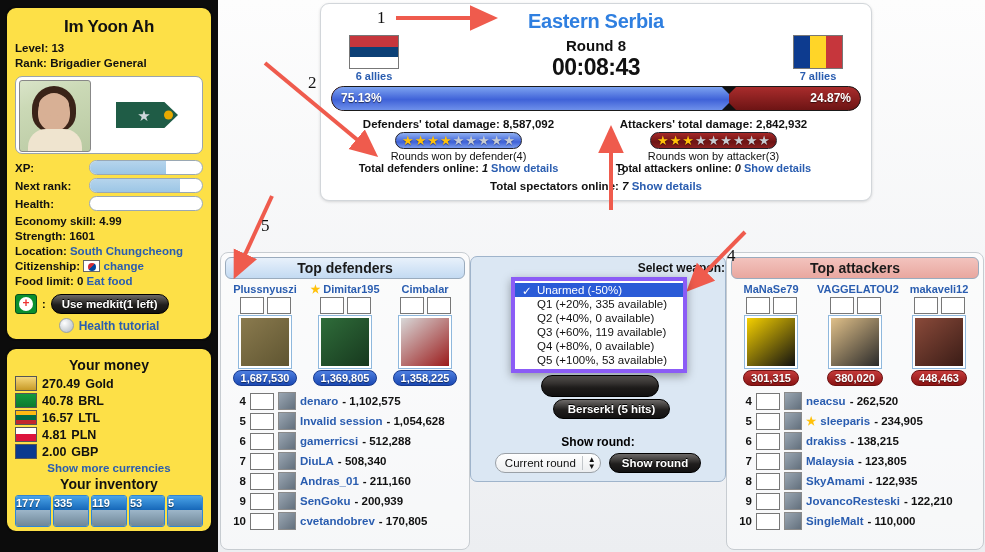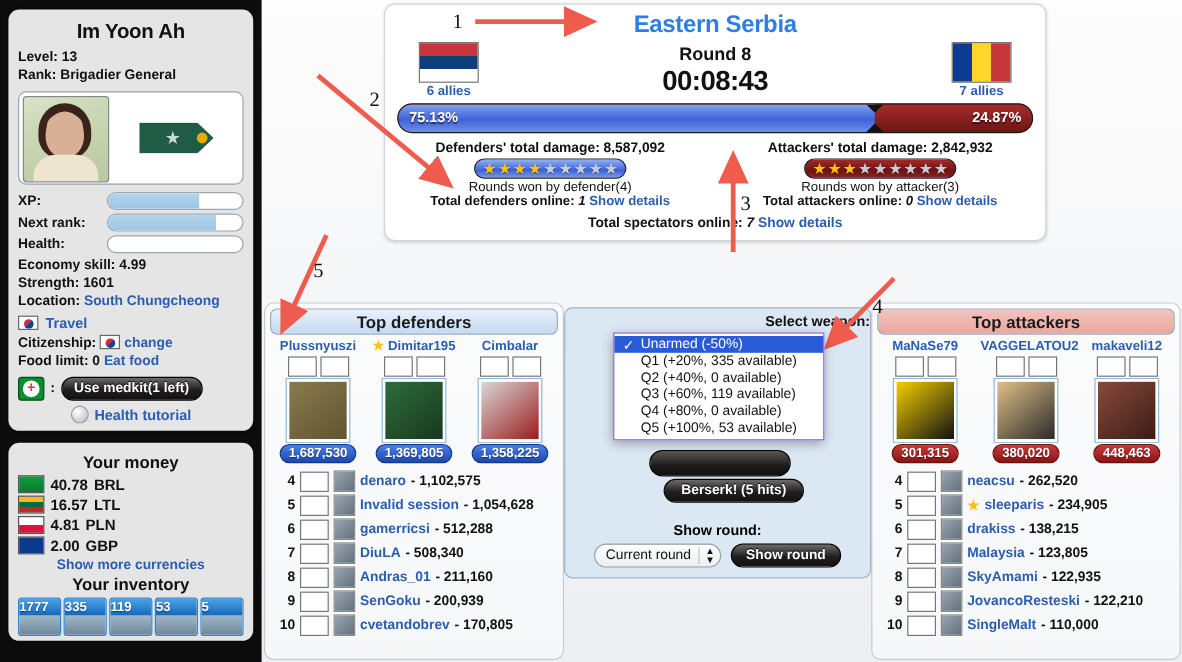--- a/index.html
+++ b/index.html
@@ -7,21 +7,21 @@
     width: 985px; height: 552px;
     font-family: "Liberation Sans", sans-serif;
     background: #ffffff;
     overflow: hidden;
     position: relative;
   }
   .page { position: absolute; inset: 0; background: linear-gradient(180deg,#fdfdfd 0%,#f3f4f6 60%,#eceef1 100%); }
 
   
   .sidebar { position: absolute; left: 0; top: 0; width: 218px; height: 552px; background: #0c0c0c; padding: 6px 5px; }
-  .panel { background: #e5e5e5; border: 2px solid #0a0a0a; border-radius: 11px; padding: 6px 8px; margin-bottom: 6px; }
+  .panel { background: #fde047; border: 2px solid #0a0a0a; border-radius: 11px; padding: 6px 8px; margin-bottom: 6px; }
   .pname { text-align: center; font-size: 17px; font-weight: bold; color: #111; letter-spacing: -.2px; margin: 3px 0 4px; }
   .prow { font-size: 11.5px; font-weight: bold; color: #111; line-height: 15px; }
   .avatar-box { background: #fff; border: 1px solid #9aa4ad; border-radius: 7px; padding: 3px; display: flex; gap: 4px; margin: 5px 0 6px; height: 78px; }
   .avatar { width: 72px; height: 72px; border: 1px solid #888; border-radius: 3px;
     background: linear-gradient(160deg,#d9e4c8 0%,#cbd9b6 30%,#b9c9a2 100%); position: relative; overflow: hidden; }
   .av-face { position: absolute; left: 18px; top: 12px; width: 32px; height: 38px; border-radius: 50% 50% 45% 45%; background: #d8b095; }
   .av-hair { position: absolute; left: 12px; top: 5px; width: 44px; height: 46px; border-radius: 50% 50% 40% 40%; background: #3a2318; }
   .av-hair2 { position: absolute; left: 19px; top: 13px; width: 30px; height: 22px; border-radius: 50% 50% 40% 40%; background: #d8b095; }
   .av-body { position: absolute; left: 8px; bottom: 0; width: 54px; height: 22px; background: #efe4cf; border-radius: 18px 18px 0 0; }
   .rank-ins { flex: 1; display: flex; align-items: center; justify-content: center; }
@@ -72,21 +72,21 @@
   .progress { position: relative; height: 25px; border-radius: 13px; border: 1px solid #1a1a1a;
     background: #8b1c1c; overflow: hidden; margin-top: 4px;
     background-image: linear-gradient(180deg,#a92c2c,#6d1414); }
   .progress .left { position: absolute; left: 0; top: 0; bottom: 0;
     background: linear-gradient(180deg,#7da3f0,#3f62d8 55%,#6e90ea); }
   .progress .pl { position: absolute; left: 9px; top: 4px; font-size: 12px; font-weight: bold; color: #fff; text-shadow: 0 1px 1px rgba(0,0,0,.6); }
   .progress .pr { position: absolute; right: 9px; top: 4px; font-size: 12px; font-weight: bold; color: #fff; text-shadow: 0 1px 1px rgba(0,0,0,.6); }
   .notch-t, .notch-b { position: absolute; width: 0; height: 0; }
   .notch-t { top: 0; border-left: 7px solid transparent; border-right: 7px solid transparent; border-top: 7px solid #111; }
   .notch-b { bottom: 0; border-left: 7px solid transparent; border-right: 7px solid transparent; border-bottom: 7px solid #111; }
-  .dmg-row { display: flex; justify-content: space-between; margin-top: 7px; }
+  .dmg-row { display: flex; justify-content: flex-start; margin-top: 7px; }
   .dmg-col { width: 255px; text-align: center; }
   .dmg-title { font-size: 11.5px; font-weight: bold; color: #111; }
   .stars { display: inline-flex; align-items: center; gap: 1px; border-radius: 9px; padding: 1px 6px; margin: 2px 0 1px; border: 1px solid #20202a; }
   .stars.def { background: linear-gradient(180deg,#8fb0f2,#3f62d8 60%,#7a9cec); }
   .stars.atk { background: linear-gradient(180deg,#a62828,#6d1414 60%,#8e2020); }
   .stars span { font-size: 13px; line-height: 13px; }
   .st-on { color: #ffc10a; text-shadow: 0 1px 1px rgba(0,0,0,.4); }
   .st-off { color: #c8ccd2; text-shadow: 0 1px 1px rgba(0,0,0,.3); }
   .dmg-sub { font-size: 11px; color: #111; }
   .dmg-online { font-size: 11px; font-weight: bold; color: #111; }
@@ -113,21 +113,21 @@
   .pod-score { display: inline-block; font-size: 11px; font-weight: bold; color: #fff; padding: 1px 7px; border-radius: 8px; margin-top: 2px; text-shadow: 0 1px 1px rgba(0,0,0,.5); }
   .pod-score.d { background: linear-gradient(180deg,#4e7fe0,#1b49b4); border: 1px solid #16398f; }
   .pod-score.a { background: linear-gradient(180deg,#c33a3a,#8d1414); border: 1px solid #6d1010; }
   .rank-list { margin-top: 5px; }
   .rl-row { display: flex; align-items: center; gap: 4px; font-size: 11.5px; font-weight: bold; color: #111; padding: 1px 0 1px 6px; }
   .rl-n { width: 15px; text-align: right; }
   .rl-av { width: 18px; height: 18px; border: 1px solid #8a8a8a; background: linear-gradient(135deg,#9aa6b2,#63707d); flex: none; }
   .rl-name { color: #2a5db0; }
   .mid-label { text-align: right; font-size: 12px; font-weight: bold; color: #111; }
   .dropdown { position: absolute; left: 40px; top: 20px; width: 176px; background: #fff;
-    border: 1px solid #8b5cf6; box-shadow: 0 3px 9px rgba(0,0,0,.35); padding: 2px 0; z-index: 20; }
+    border: 4px solid #8b5cf6; box-shadow: 0 3px 9px rgba(0,0,0,.35); padding: 2px 0; z-index: 20; }
   .dd-item { font-size: 11.5px; color: #111; padding: 1px 4px 1px 22px; position: relative; white-space: nowrap; }
   .dd-item.sel { background: #2a5bd7; color: #fff; }
   .dd-item.sel::before { content: "\2713"; position: absolute; left: 7px; }
   .btn-fight { position: absolute; left: 70px; top: 118px; width: 118px; height: 22px;
     background: linear-gradient(180deg,#5c5855,#1d1b1a 60%,#111); border: 1px solid #000; border-radius: 11px; }
   .btn-berserk { display: block; margin: 0 auto; }
   .berserk-wrap { position: absolute; left: 0; right: 0; top: 142px; text-align: center; margin-left: 27px; }
   .show-round-lbl { position: absolute; left: 0; right: 0; top: 178px; text-align: center; font-size: 12px; font-weight: bold; }
   .sr-row { position: absolute; left: 0; right: 0; top: 196px; display: flex; justify-content: center; gap: 8px; }
   .select-fake { display: flex; align-items: center; background: linear-gradient(180deg,#fff,#eceef0);
@@ -183,24 +183,20 @@
             <i id="hbar" style="width: 0%;"></i>
           </div>
       </div>
 
       <div class="kv">Economy skill: 4.99</div>
       <div class="kv"><span>Strength: 1601</span></div>
       <div class="kv">
         <span>Location:</span>
         <span class="lnk">South Chungcheong</span>
       </div>
-      <div class="travel-row">
-        <span class="flag-sm kr"></span>
-        <span class="lnk">Travel</span>
-      </div>
       <div class="kv">
         <span>Citizenship:</span>
         <span class="flag-sm kr"></span>
         <span class="lnk">change</span>
       </div>
       <div class="kv">
         <span>Food limit: 0</span>
         <span class="lnk">Eat food</span>
       </div>
       <div class="medkit-row">
@@ -212,20 +208,25 @@
       </div>
       <div class="tut-row">
         <span class="globe"></span>
         <span class="lnk">Health tutorial</span>
       </div>
     </div>
 
     <div class="panel" style="padding-bottom:4px;">
       <div class="money-title">Your money</div>
       <div id="money-list">
+          <div class="cur-row">
+            <span class="cur-ico" style="background:linear-gradient(180deg,#f5d77a,#c79a27)"></span>
+            <span>270.49</span>
+            <span>Gold</span>
+          </div>
           <div class="cur-row">
             <span class="cur-ico" style="background:linear-gradient(180deg,#149b3e,#0c7a2f)"></span>
             <span>40.78</span>
             <span>BRL</span>
           </div>
           <div class="cur-row">
             <span class="cur-ico" style="background:linear-gradient(180deg,#fdb913 33%,#006a44 33%,#006a44 66%,#c1272d 66%)"></span>
             <span>16.57</span>
             <span>LTL</span>
           </div>

